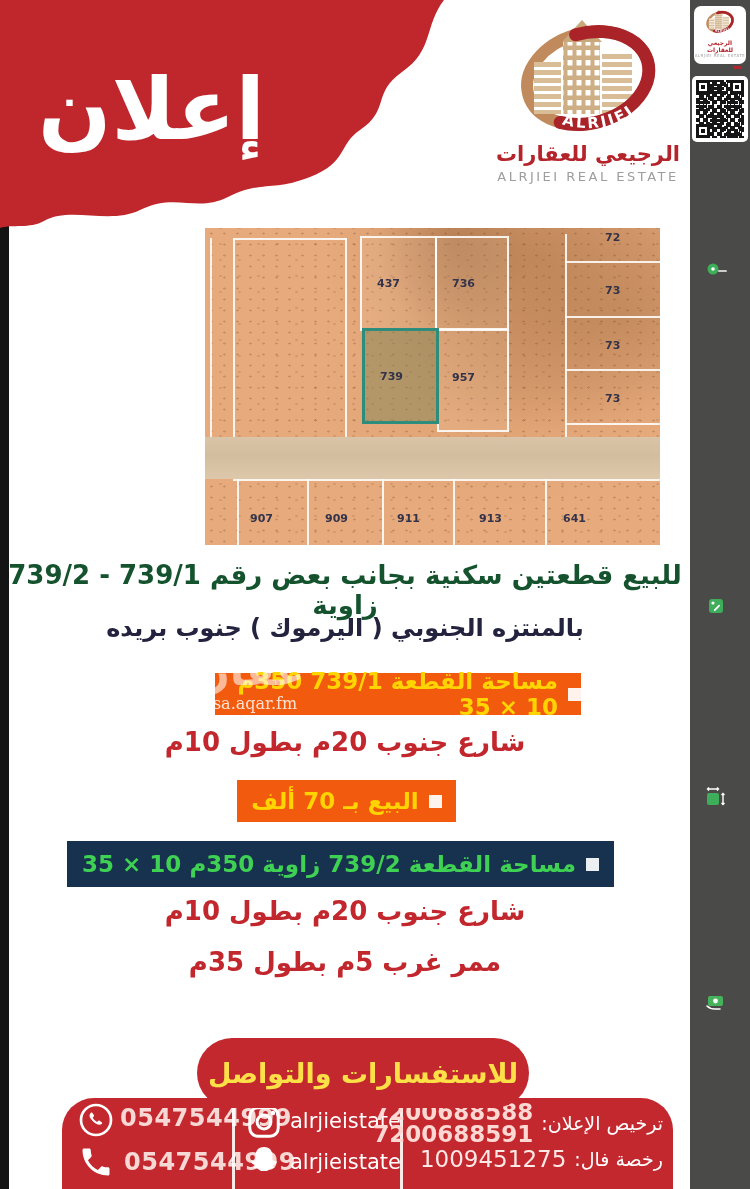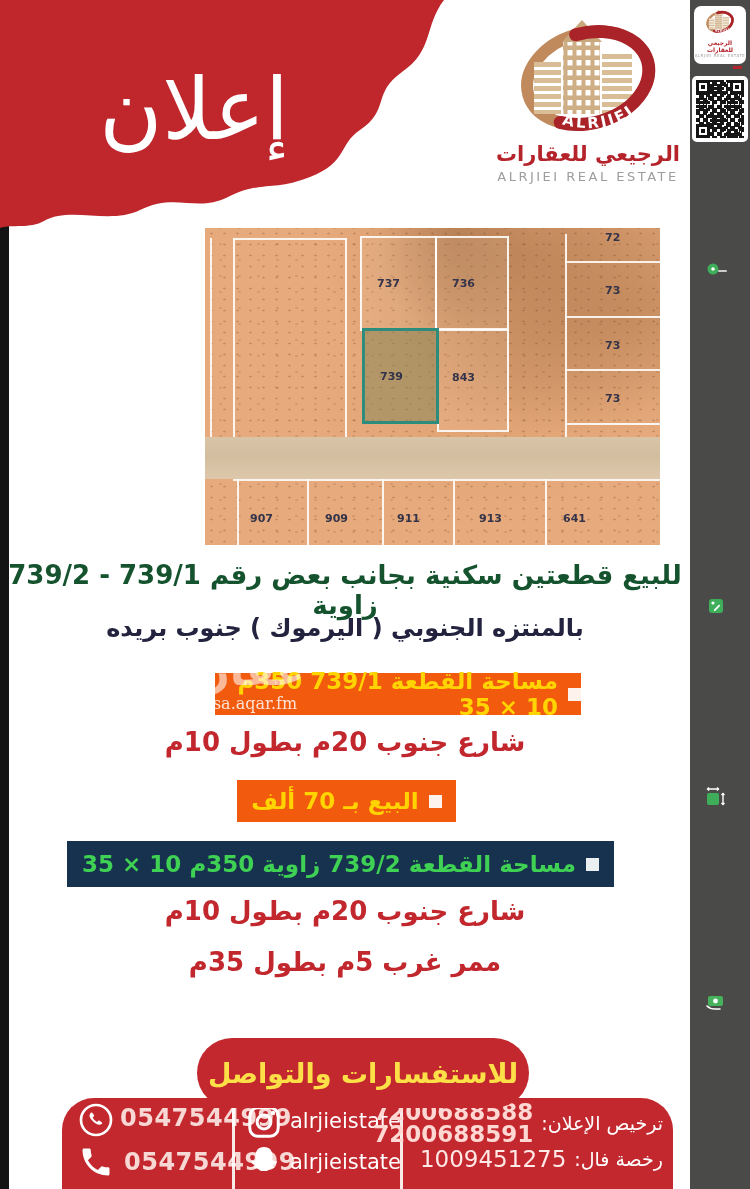--- a/index.html
+++ b/index.html
@@ -8,22 +8,22 @@
     position:relative; width:750px; height:1189px; margin:0 auto;
     background:#ffffff; overflow:hidden;
   }
   
   .left-strip { position:absolute; left:0; top:0; width:9px; height:1189px; background:#141414; z-index:1; }
 
   
   .blob-wrap { position:absolute; left:0; top:0; width:446px; height:240px; z-index:3; }
   .blob-wrap svg { display:block; }
   .blob-text {
-    position:absolute; left:38px; top:62px; width:312px; text-align:center;
-    font-size:86px; font-weight:normal; color:#ffffff; line-height:1.1;
+    position:absolute; left:38px; top:62px; width:312px; 
+    font-size:86px; font-weight:bold; color:#ffffff; line-height:1.1;
   }
 
   
   .logo-block { position:absolute; left:468px; top:18px; width:240px; z-index:2; }
   .logo-block svg.logo-main { display:block; margin:0 auto; }
   .brand-ar { text-align:center; color:#b5232b; font-weight:bold; font-size:21px; margin-top:2px; direction:rtl; }
   .brand-en { text-align:center; color:#9d9d9d; font-size:13px; letter-spacing:2.5px; margin-top:3px; }
 
   
   .side-panel { position:absolute; left:690px; top:0; width:60px; height:1189px; background:#4a4a48; z-index:4; }
@@ -185,24 +185,24 @@
     <div class="mline" style="left:360px;top:141px;width:95px;height:2px"></div>
     <div class="mline" style="left:360px;top:195px;width:95px;height:2px"></div>
 
     <div class="mline" style="left:28px;top:251px;width:427px;height:2px"></div>
     <div class="mline" style="left:32px;top:251px;width:2px;height:66px"></div>
     <div class="mline" style="left:102px;top:251px;width:2px;height:66px"></div>
     <div class="mline" style="left:177px;top:251px;width:2px;height:66px"></div>
     <div class="mline" style="left:248px;top:251px;width:2px;height:66px"></div>
     <div class="mline" style="left:340px;top:251px;width:2px;height:66px"></div>
 
-    <div class="map-label" style="left:172px;top:49px">737</div>
+    <div class="map-label" style="left:172px;top:49px">437</div>
     <div class="map-label" style="left:247px;top:49px">736</div>
     <div class="map-label" style="left:175px;top:142px">739</div>
-    <div class="map-label" style="left:247px;top:143px">843</div>
+    <div class="map-label" style="left:247px;top:143px">957</div>
 
     <div class="map-label" style="left:400px;top:3px">72</div>
     <div class="map-label" style="left:400px;top:56px">73</div>
     <div class="map-label" style="left:400px;top:111px">73</div>
     <div class="map-label" style="left:400px;top:164px">73</div>
 
     <div class="map-label" style="left:45px;top:284px">907</div>
     <div class="map-label" style="left:120px;top:284px">909</div>
     <div class="map-label" style="left:192px;top:284px">911</div>
     <div class="map-label" style="left:274px;top:284px">913</div>

